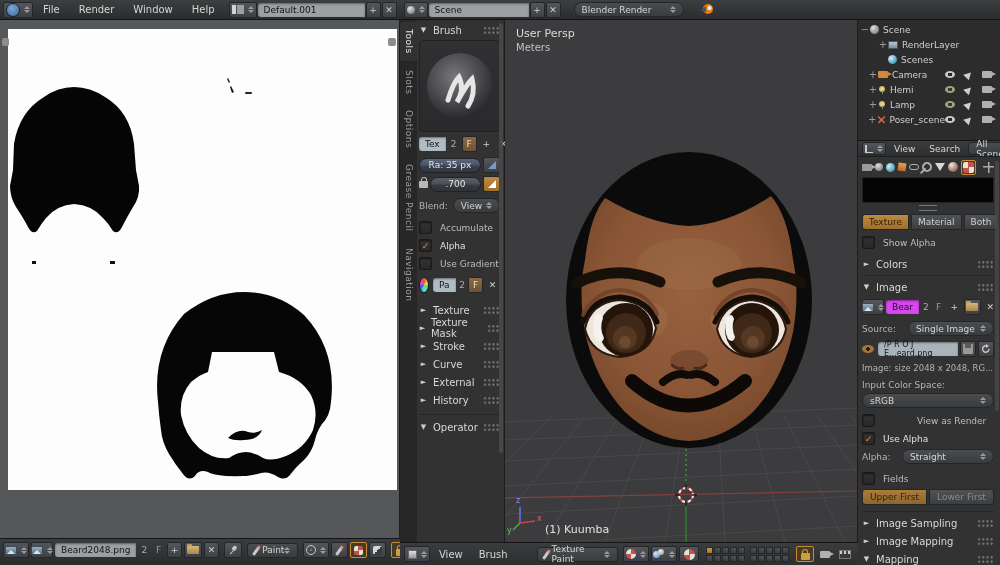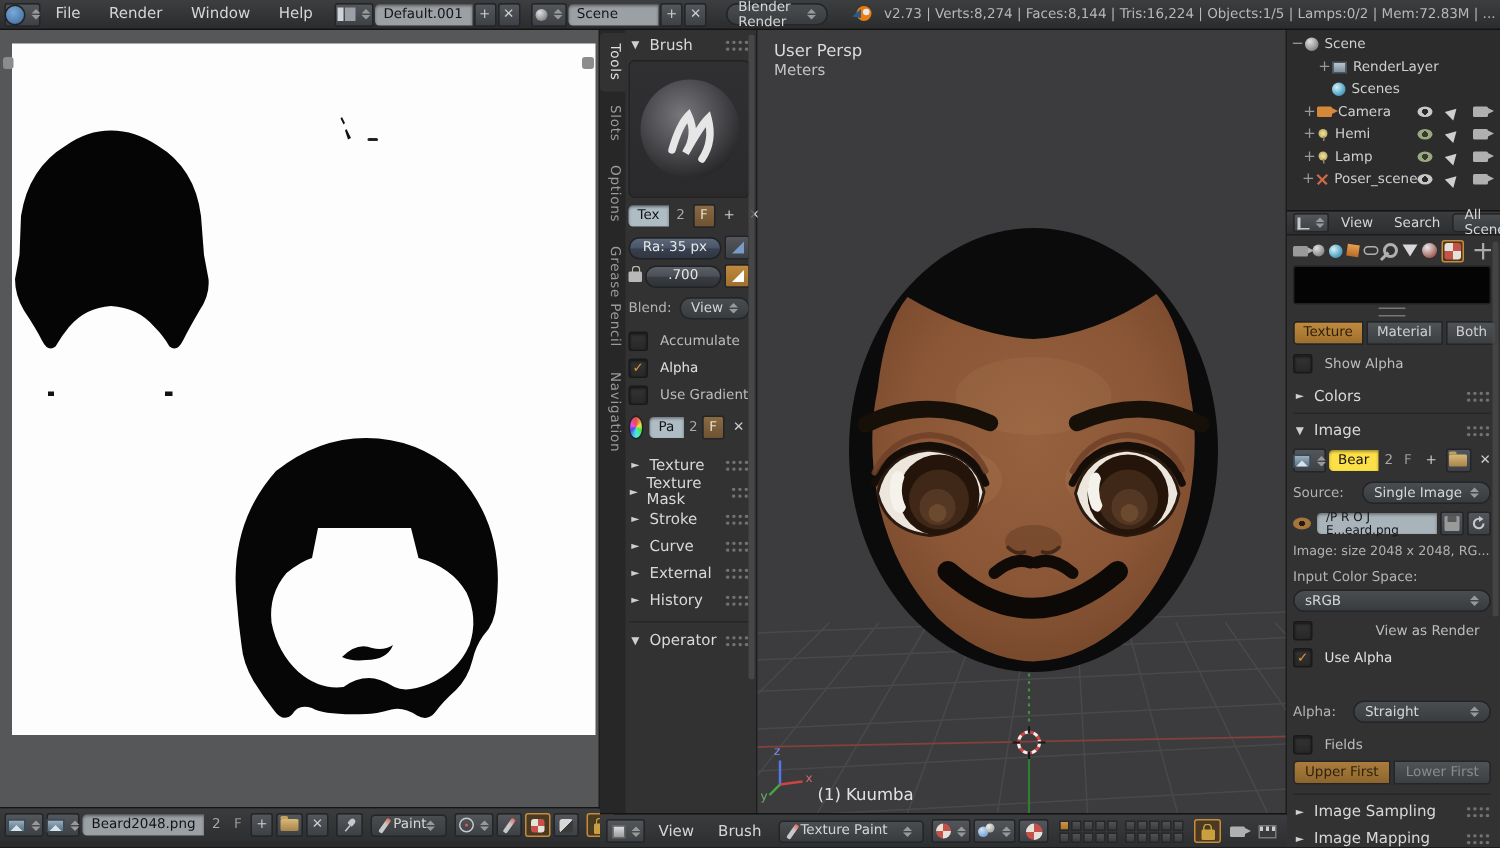--- a/index.html
+++ b/index.html
@@ -144,21 +144,20 @@
           <i class="d"></i>
         </span>
     </span>
     <span style="margin-left:14px;width:15px;height:13px;display:inline-block;">
       <svg width="15" height="13">
           <circle cx="9" cy="6" r="5" fill="#e87d0d"></circle>
           <circle cx="10.5" cy="5" r="2.2" fill="#e8e8e8"></circle>
           <path d="M1,8 L7,3 L7,9 Z" fill="#2a5a8a"></path>
         </svg>
     </span>
-    <span style="color:#b8b8b8;font-size:9px;margin-left:6px;white-space:nowrap;">v2.73 | Verts:8,274 | Faces:8,144 | Tris:16,224 | Objects:1/5 | Lamps:0/2 | Mem:72.83M | ...</span>
   </div>
 
   <div class="abs" style="left:0;top:20px;width:400px;height:522px;background:#565758;border-right:1px solid #1d1d1d;box-sizing:border-box;">
     <svg width="399" height="522">
 
       <rect x="8" y="9" width="389" height="461" fill="#fdfdfd"></rect>
 
       <path fill="#050505" d="M13,150 L10,166 Q10,177 16,187 Q24,199 28,207 Q32,215 37,211 Q41,204 46,198 Q57,185 74,184 Q92,185 103,198 Q109,204 113,211 Q118,215 122,207 Q126,199 133,187 Q140,177 139,166 L136,150 L134,124 Q130,92 105,77 Q90,67 74,67 Q58,67 44,77 Q19,92 14,124 Z"></path>
 
       <path d="M228,58 l2,4 l-1,1 l-2,-4 Z" fill="#111"></path>
@@ -526,21 +525,21 @@
     </div>
 
     <div class="trow" style="margin-top:4px;">
       <span class="sq" style="min-width:22px;">
           <span class="i-photo"></span>
           <span class="dd">
             <i class="u"></i>
             <i class="d"></i>
           </span>
         </span>
-      <span class="idfield" style="width:30px;background:#fde047;">Bear</span>
+      <span class="idfield" style="width:30px;background:#d946ef;">Bear</span>
       <span style="color:#aaa;font-size:9px;margin:0 2px;">2</span>
       <span class="sq" style="min-width:12px;color:#999;background:none;border:none;">F</span>
       <span class="sq" style="background:none;border:none;">+</span>
       <span class="sq" style="min-width:17px;">
           <span class="i-folder"></span>
         </span>
       <span class="sq" style="background:none;border:none;">✕</span>
     </div>
 
     <div class="trow" style="margin-top:6px;">
@@ -577,21 +576,21 @@
         </span>
     </div>
     <div class="trow" style="margin-top:6px;gap:36px;">
       <span class="cb"></span>
       <span class="cb-label">View as Render</span>
     </div>
     <div class="trow" style="margin-top:5px;">
       <span class="cb">✓</span>
       <span class="cb-label" style="color:#e0e0e0;">Use Alpha</span>
     </div>
-    <div class="trow" style="margin-top:22px;">
+    <div class="trow" style="margin-top:4px;">
       <span class="plabel" style="width:38px;">Alpha:</span>
       <span class="dropdown" style="flex:1;">
         <span>Straight</span>
         <span class="dd" style="margin-left:auto;">
             <i class="u"></i>
             <i class="d"></i>
           </span>
       </span>
     </div>
     <div class="trow" style="margin-top:8px;">
@@ -680,21 +679,21 @@
   <div class="abs flex hdr-bar" style="left:400px;top:542px;width:458px;height:23px;padding:0 4px;gap:2px;">
     <span class="sq" style="min-width:26px;">
         <span class="i-cube"></span>
         <span class="dd">
           <i class="u"></i>
           <i class="d"></i>
         </span>
       </span>
     <span class="menu-item" style="padding:0 7px;">View</span>
     <span class="menu-item" style="padding:0 7px;">Brush</span>
-    <span class="dropdown" style="width:98px;border-radius:3px;margin-left:2px;">
+    <span class="dropdown" style="width:98px;border-radius:3px;margin-left:20px;">
       <span class="i-brushpen"></span>
       <span style="margin-left:4px;">Texture Paint</span>
       <span class="dd" style="margin-left:auto;">
           <i class="u"></i>
           <i class="d"></i>
         </span>
     </span>
     <span class="sq" style="min-width:26px;margin-left:3px;">
         <span class="i-checkerball" style="width:10px;height:10px;"></span>
         <span class="dd">

